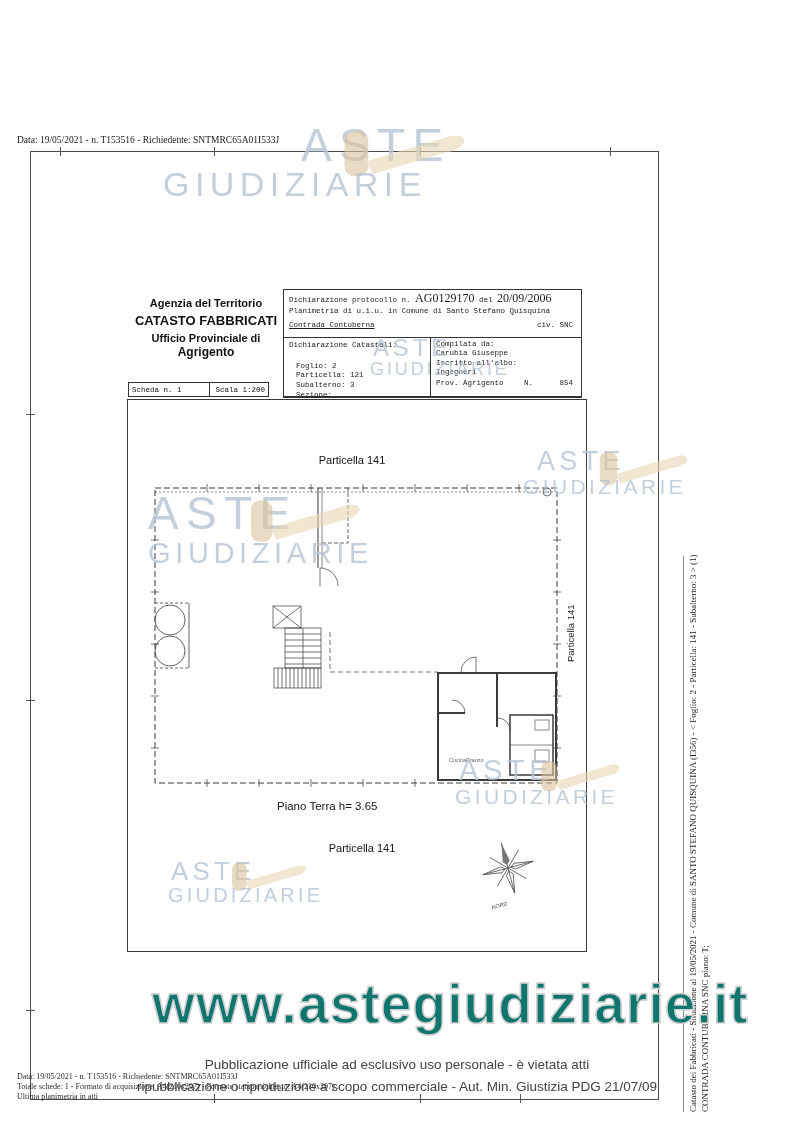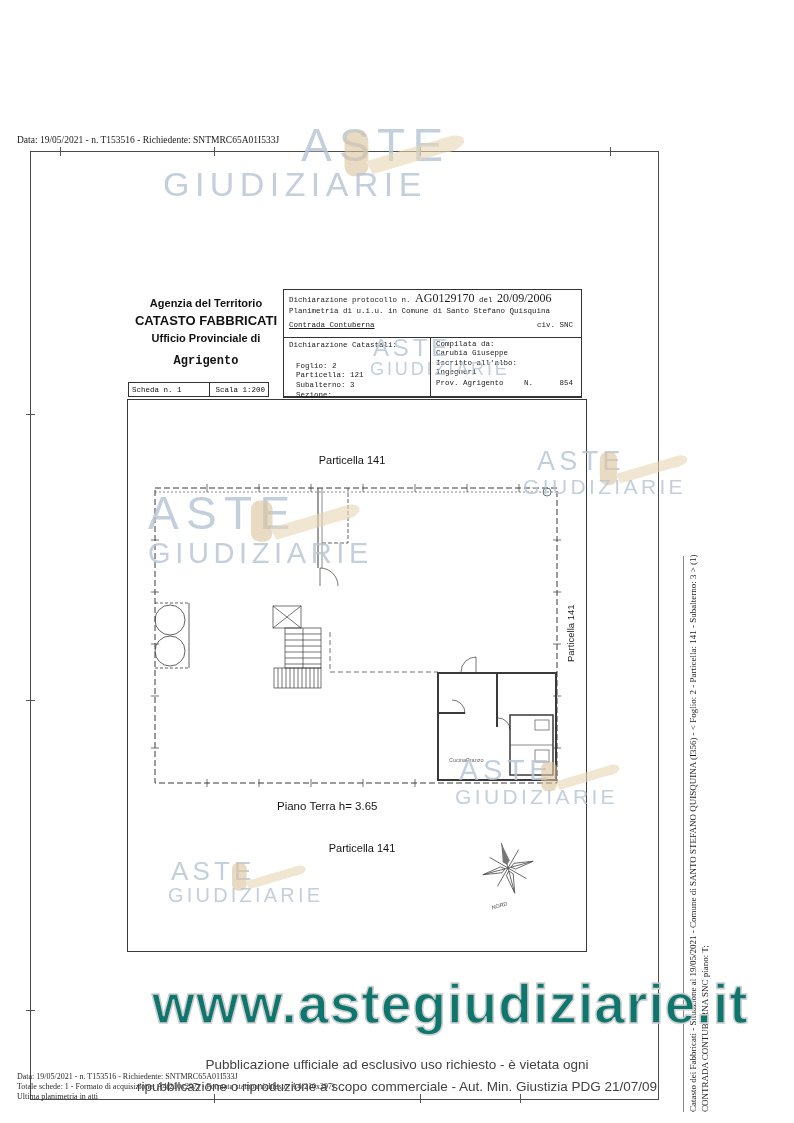--- a/index.html
+++ b/index.html
@@ -37,21 +37,21 @@
   <div class="tick" style="left:420px;top:1094px;width:1px;height:9px;"></div>
   <div class="tick" style="left:520px;top:1094px;width:1px;height:9px;"></div>
   <div class="tick" style="left:26px;top:414px;width:9px;height:1px;"></div>
   <div class="tick" style="left:26px;top:700px;width:9px;height:1px;"></div>
   <div class="tick" style="left:26px;top:1010px;width:9px;height:1px;"></div>
 
   <div class="abs sans" style="left:130px;top:297px;width:152px;text-align:center;color:#111;font-weight:bold;">
     <div style="font-size:11px;">Agenzia del Territorio</div>
     <div style="font-size:13px;margin-top:4px;">CATASTO FABBRICATI</div>
     <div style="font-size:11px;margin-top:4px;">Ufficio Provinciale di</div>
-    <div style="font-size:12px;margin-top:10px;font-family:Liberation Mono, monospace;">Agrigento</div>
+    <div style="font-size:12px;margin-top:1px;">Agrigento</div>
   </div>
 
   <div class="abs mono" style="left:128px;top:382px;width:139px;height:13px;border:1px solid #333;display:flex;align-items:center;font-size:7.5px;color:#111;">
     <span style="padding-left:3px;">Scheda n. 1</span>
     <span style="margin-left:auto;padding:0 3px 0 5px;border-left:1px solid #333;height:100%;display:flex;align-items:center;">Scala 1:200</span>
   </div>
 
   <div class="abs" style="left:283px;top:289px;width:297px;height:106px;border:1px solid #333;border-bottom-width:2px;">
     <div class="abs mono decl-txt" style="left:5px;top:4px;">
       <span>Dichiarazione protocollo n.</span>
@@ -231,17 +231,17 @@
               font-size:9px;line-height:11.5px;color:#222;">
     <div style="white-space:nowrap;">Catasto dei Fabbricati - Situazione al 19/05/2021 - Comune di SANTO STEFANO QUISQUINA (I356) - &lt; Foglio: 2 - Particella: 141 - Subalterno: 3 &gt; (1)</div>
     <div style="white-space:nowrap;">CONTRADA CONTUBERNA SNC piano: T;</div>
   </div>
 
   <div class="abs small-meta" style="left:17px;top:1072px;">Data: 19/05/2021 - n. T153516 - Richiedente: SNTMRC65A01I533J</div>
   <div class="abs small-meta" style="left:17px;top:1082px;">Totale schede: 1 - Formato di acquisizione: A4(210x297) - Formato stampa richiesto: A4(210x297)</div>
   <div class="abs small-meta" style="left:17px;top:1092px;">Ultima planimetria in atti</div>
 
   <div class="abs sans" style="left:97px;top:1054px;width:600px;text-align:center;font-size:13.5px;color:#424242;line-height:22px;z-index:4;">
-    <div>Pubblicazione ufficiale ad esclusivo uso richiesto - è vietata ogni</div>
+    <div>Pubblicazione ufficiale ad esclusivo uso personale - è vietata atti</div>
     <div>ripubblicazione o riproduzione a scopo commerciale - Aut. Min. Giustizia PDG 21/07/09</div>
   </div>
 
 </div>
 
 </body></html>

